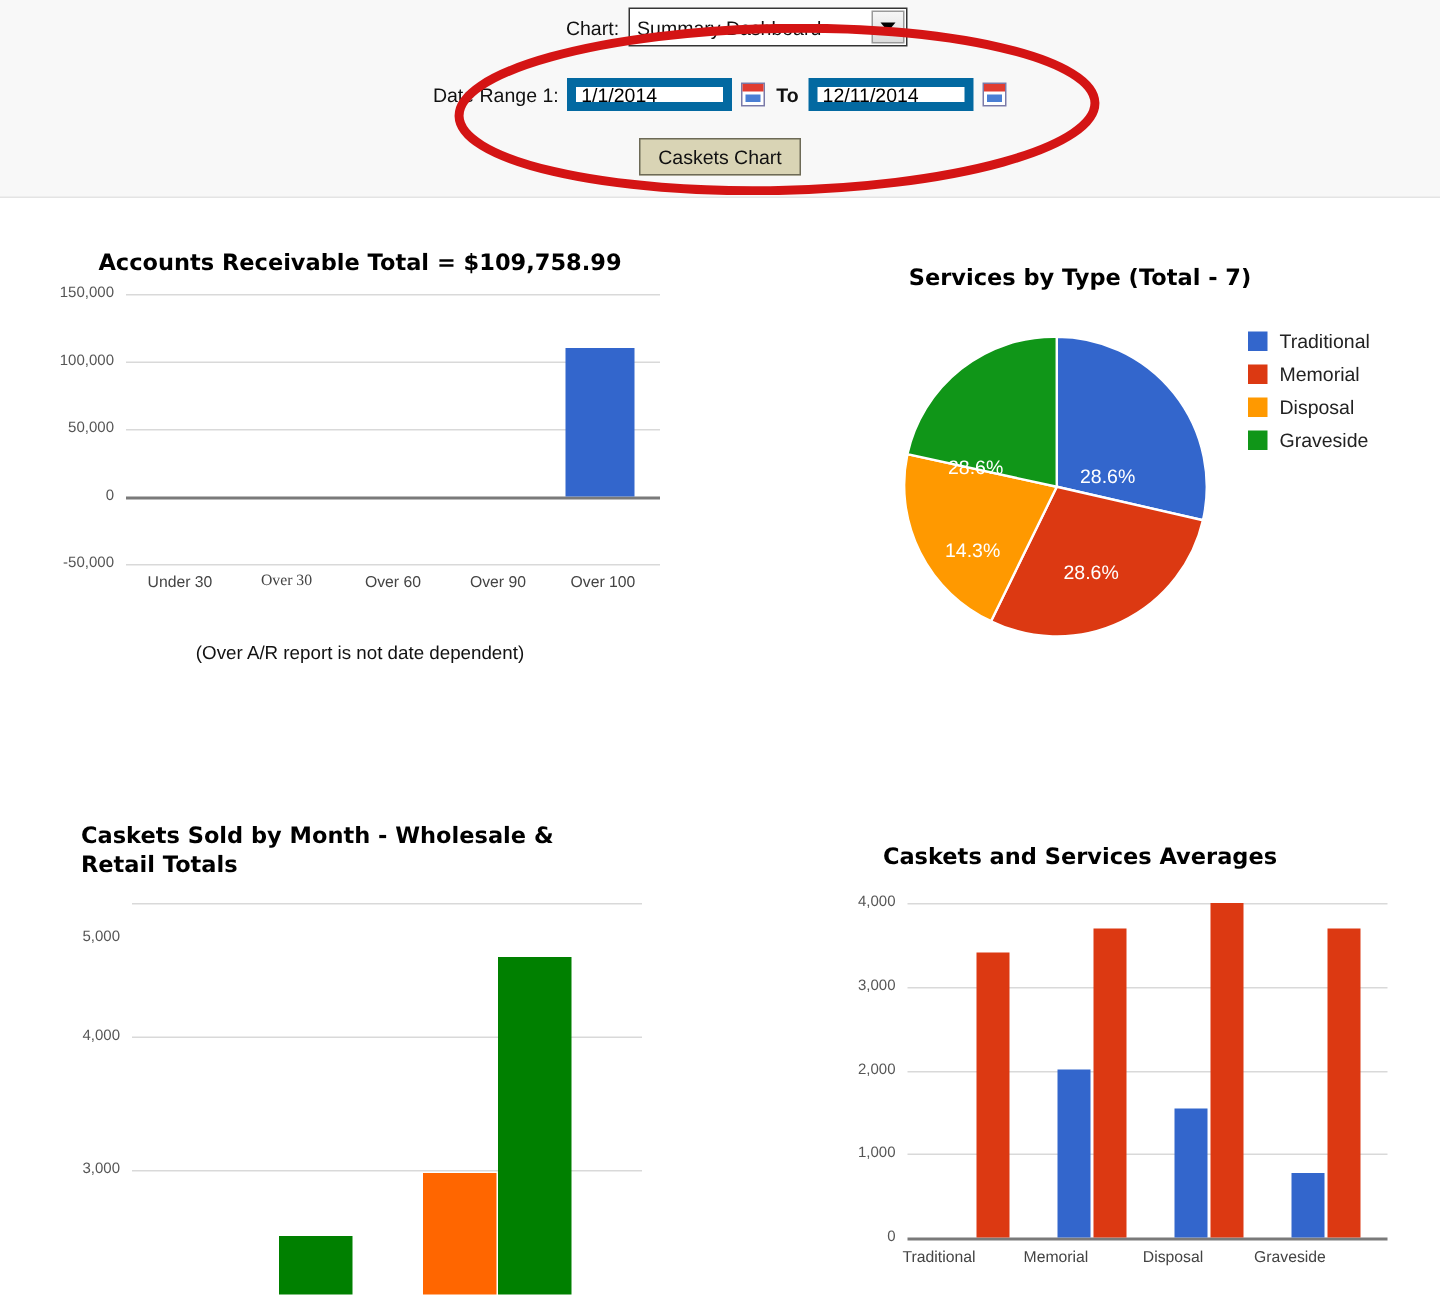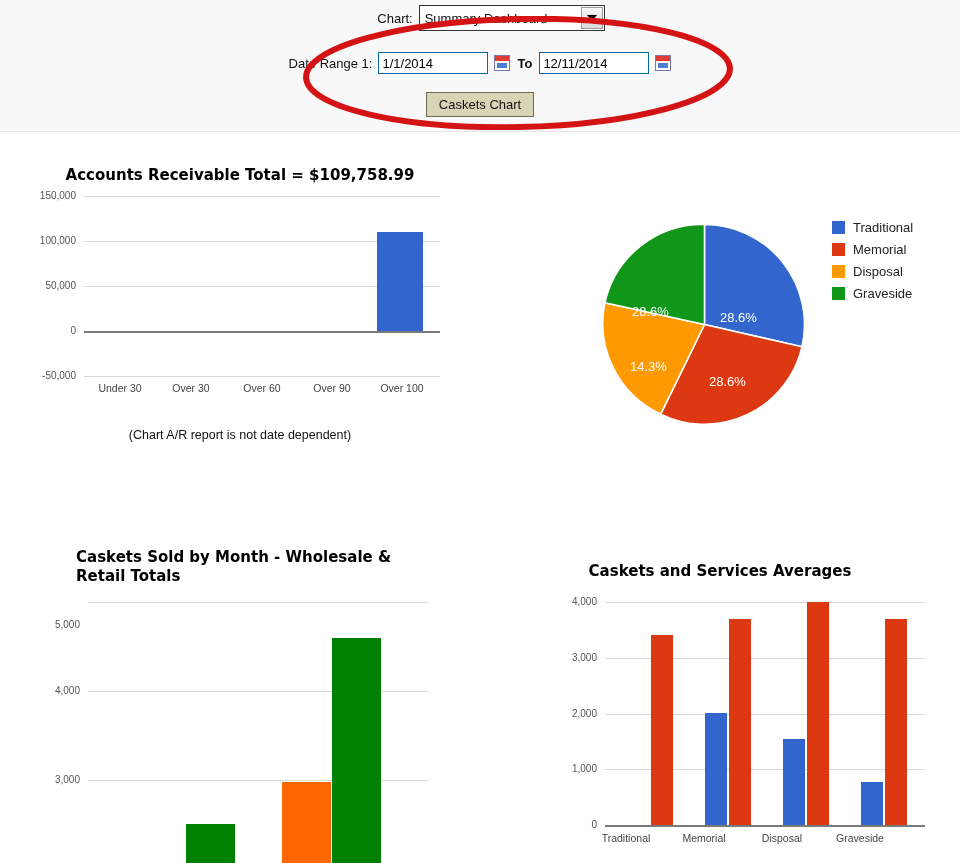--- a/index.html
+++ b/index.html
@@ -51,21 +51,21 @@
     border-top:6px solid #000;
   }
 
   .row-dates{
     position:absolute; left:0; top:52px; width:960px;
     display:flex; justify-content:center; align-items:center;
   }
   .date-label{ margin-right:6px; font-size:13px; }
   .date-input{
     width:110px; height:22px;
-    border:1px solid #0369a1;
+    border:6px solid #0369a1;
     background:#fff;
     font-family:"Liberation Sans", sans-serif;
     font-size:13px;
     padding:0 3px;
     color:#000;
     outline:none;
   }
   .cal-icon{
     width:16px; height:16px;
     margin-left:6px;
@@ -199,29 +199,30 @@
       <div class="bar" style="left:293px;top:36px;width:46px;height:99px;background:#3366CC;"></div>
     </div>
 
     <div class="ytick" style="left:14px;top:58px;width:62px;">150,000</div>
     <div class="ytick" style="left:14px;top:103px;width:62px;">100,000</div>
     <div class="ytick" style="left:14px;top:148px;width:62px;">50,000</div>
     <div class="ytick" style="left:14px;top:193px;width:62px;">0</div>
     <div class="ytick" style="left:14px;top:238px;width:62px;">-50,000</div>
 
     <div class="xtick" style="left:84px;top:250px;width:72px;">Under 30</div>
-    <div class="xtick" style="left:155px;top:250px;width:72px;">Over 30</div>
+    <div class="xtick" style="left:155px;top:250px;width:72px;font-family:Liberation Serif, serif;">Over 30</div>
     <div class="xtick" style="left:226px;top:250px;width:72px;">Over 60</div>
     <div class="xtick" style="left:296px;top:250px;width:72px;">Over 90</div>
     <div class="xtick" style="left:366px;top:250px;width:72px;">Over 100</div>
 
-    <div class="caption" style="left:0;top:296px;">(Chart A/R report is not date dependent)</div>
+    <div class="caption" style="left:0;top:296px;">(Over A/R report is not date dependent)</div>
   </div>
 
   <div class="panel" style="left:480px;top:0;width:480px;height:330px;">
+    <div class="panel-title" style="position:absolute;left:40px;top:44px;width:400px;">Services by Type (Total - 7)</div>
 
     <div class="pie-wrap" style="left:122px;top:90px;width:205px;height:205px;">
       <svg width="205" height="205" viewBox="0 0 205 205">
 
         <path d="M102.5 102.5 L102.5 2.5 A100 100 0 0 1 199.98 124.83 Z" fill="#3366CC" stroke="#ffffff" stroke-width="1.6"></path>
 
         <path d="M102.5 102.5 L199.98 124.83 A100 100 0 0 1 58.67 192.14 Z" fill="#DC3912" stroke="#ffffff" stroke-width="1.6"></path>
 
         <path d="M102.5 102.5 L58.67 192.14 A100 100 0 0 1 2.92 80.79 Z" fill="#FF9900" stroke="#ffffff" stroke-width="1.6"></path>
 
@@ -247,21 +248,21 @@
         <span class="legend-text">Disposal</span>
       </div>
       <div class="legend-item">
         <span class="legend-swatch" style="background:#109618;"></span>
         <span class="legend-text">Graveside</span>
       </div>
     </div>
   </div>
 
   <div class="panel" style="left:0;top:380px;width:480px;height:351px;">
-    <div class="panel-title" style="position:absolute;left:76px;top:36px;width:350px;text-align:left;">Caskets Sold by Month - Wholesale &amp; Retail Totals</div>
+    <div class="panel-title" style="position:absolute;left:54px;top:36px;width:350px;text-align:left;">Caskets Sold by Month - Wholesale &amp; Retail Totals</div>
 
     <div class="plot" style="left:88px;top:90px;width:340px;height:356px;">
       <div class="gridline" style="left:0;top:0;width:340px;"></div>
       <div class="gridline" style="left:0;top:89px;width:340px;"></div>
       <div class="gridline" style="left:0;top:178px;width:340px;"></div>
 
       <div class="bar" style="left:98px;width:49px;height:134px;background:#008000;"></div>
 
       <div class="bar" style="left:194px;width:49px;height:176px;background:#FF6600;"></div>
       <div class="bar" style="left:244px;width:49px;height:320px;background:#008000;"></div>

